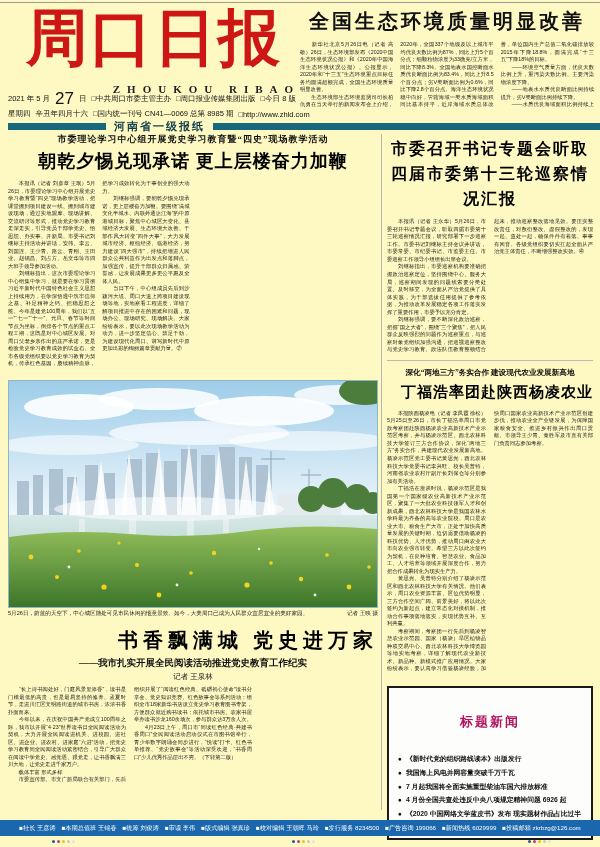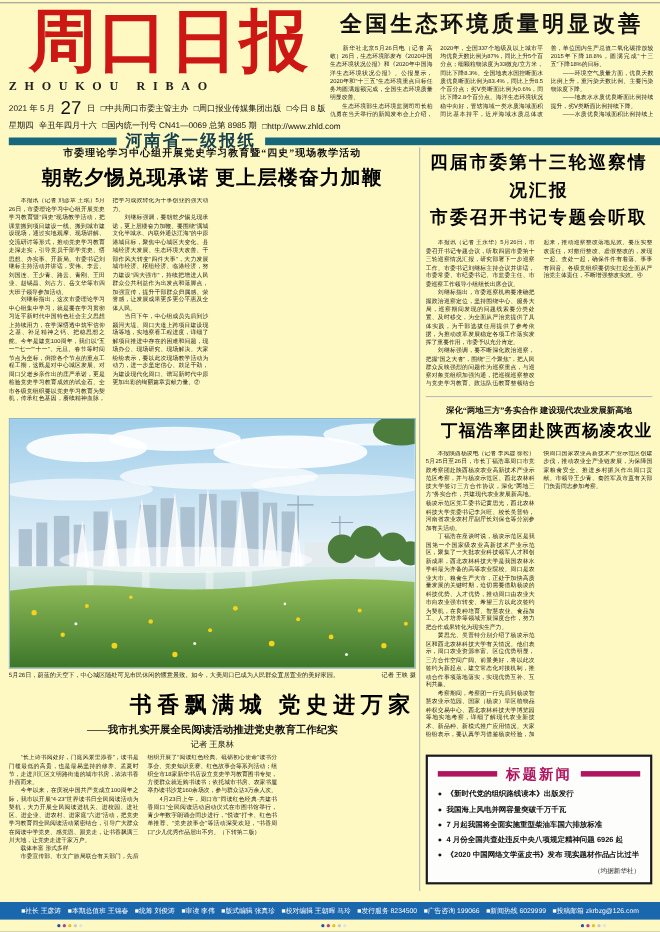--- a/index.html
+++ b/index.html
@@ -3,34 +3,34 @@
 <meta charset="utf-8">
 <style>
   * { margin:0; padding:0; box-sizing:border-box; }
   body { background:#888; font-family:"Liberation Serif","DejaVu Serif",serif; }
   #page { position:relative; width:600px; height:847px; background:#fef9c3; overflow:hidden; margin:0 auto; }
   .toprule { position:absolute; left:0; top:2px; width:600px; height:1px; background:#9a9a9a; }
 
   
   .mast-left { position:absolute; left:8px; top:6px; width:292px; }
   .paper-title { font-size:62px; font-weight:900; color:#cd1715; text-align:center; line-height:1.05; letter-spacing:2px; font-family:"Liberation Serif",serif; }
-  .paper-pinyin { text-align:left; font-size:11px; font-weight:700; letter-spacing:7px; color:#222; margin-top:2px; }
+  .paper-pinyin { text-align:right; font-size:11px; font-weight:700; letter-spacing:7px; color:#222; margin-top:12px; }
   .topright { position:absolute; left:300px; top:8px; width:294px; }
   .tr-head { font-size:20px; font-weight:700; letter-spacing:3px; text-align:center; color:#111; }
   .tr-body { margin-top:6px; height:72px; overflow:hidden; column-count:3; column-gap:7px; font-size:5.3px; line-height:1.42; text-align:justify; color:#222; white-space:pre-line; font-family:"Liberation Sans",sans-serif; }
 
   .dateline { position:absolute; left:8px; top:90px; width:292px; font-size:7.5px; color:#111; font-family:"Liberation Sans",sans-serif; }
   .dl-row { display:flex; align-items:center; gap:5px; margin-bottom:2px; white-space:nowrap; }
   .day-big { font-size:17px; line-height:1; font-weight:400; }
 
   .band { position:absolute; left:8px; top:119px; width:592px; display:flex; align-items:center; }
   .band-bar { height:7px; background:#17687c; }
   .band-bar.b1 { width:98px; }
   .band-bar.b2 { flex:1; }
-  .band-label { font-size:15px; font-weight:700; color:#14404c; padding:0 8px; letter-spacing:2px; white-space:nowrap; }
+  .band-label { font-size:11px; font-weight:700; color:#14404c; padding:0 8px; letter-spacing:2px; white-space:nowrap; }
 
   
   .leftmain { position:absolute; left:8px; top:133px; width:370px; }
   .kicker { text-align:center; font-size:9px; font-weight:700; color:#111; letter-spacing:1px; }
   .lead-head { text-align:center; font-size:18px; font-weight:900; letter-spacing:1px; color:#000; margin-top:3px; }
   .body4 { margin-top:7px; height:194px; overflow:hidden; column-count:4; column-gap:7px; column-fill:auto; font-size:5.3px; line-height:1.42; text-align:justify; color:#1c1c1c; white-space:pre-line; font-family:"Liberation Sans",sans-serif; }
 
   .photobox { margin-top:6px; border:1px solid #8fb6c6; background:#fff; }
   .photobox svg { display:block; }
   .caption { display:flex; justify-content:space-between; font-size:5.6px; color:#222; margin-top:2px; font-family:"Liberation Sans",sans-serif; }
@@ -45,21 +45,21 @@
   .vdivider { position:absolute; left:381px; top:134px; width:1px; height:676px; background:#b5b5b5; }
   .rightcol { position:absolute; left:387px; top:137px; width:206px; }
   .rc-head1 { text-align:center; font-size:16px; font-weight:700; letter-spacing:2px; line-height:1.55; color:#000; }
   .body2a { margin-top:7px; height:136px; overflow:hidden; column-count:2; column-gap:8px; column-fill:auto; font-size:5.3px; line-height:1.42; text-align:justify; color:#1c1c1c; white-space:pre-line; font-family:"Liberation Sans",sans-serif; }
   .rc-rule { height:1px; background:#bbb; margin:6px 0 7px 0; }
   .kicker2 { text-align:center; font-size:7.6px; font-weight:700; color:#111; }
   .rc-head2 { text-align:right; font-size:15px; font-weight:700; letter-spacing:1px; line-height:1.5; color:#000; margin-top:3px; }
   .body2b { margin-top:6px; height:268px; overflow:hidden; column-count:2; column-gap:8px; column-fill:auto; font-size:5.3px; line-height:1.42; text-align:justify; color:#1c1c1c; white-space:pre-line; font-family:"Liberation Sans",sans-serif; }
 
   .newsbox { margin-top:8px; border:2px solid #1a1a1a; padding:7px 9px 5px 9px; background:#fdfdfb; }
-  .nb-titlerow { display:flex; align-items:center; justify-content:center; gap:8px; }
+  .nb-titlerow { display:flex; align-items:center; justify-content:center; gap:18px;flex-direction:column; }
   .nb-bar { height:5px; flex:1; background:#b0155f; }
   .nb-title { font-size:13px; font-weight:900; color:#b0155f; letter-spacing:2px; white-space:nowrap; }
   .nb-list { list-style:none; margin-top:6px; }
   .nb-list li { display:flex; gap:4px; font-size:6.8px; font-weight:600; color:#111; margin-bottom:5px; line-height:1.3; font-family:"Liberation Sans",sans-serif; }
   .nb-bullet { font-size:6.5px; color:#111; }
   .nb-source { text-align:right; font-size:6px; color:#222; font-family:"Liberation Sans",sans-serif; }
 
   
   .footerbar { position:absolute; left:0; top:820px; width:600px; height:16px; background:#1a67ad; display:flex; align-items:center; justify-content:center; gap:6px; white-space:nowrap; }
   .footerbar span { color:#fff; font-size:6.2px; font-family:"Liberation Sans",sans-serif; }
@@ -230,22 +230,22 @@
 　　今年以来，在庆祝中国共产党成立100周年之际，我市以开展“4·23”世界读书日全民阅读活动为契机，大力开展全民阅读进机关、进校园、进社区、进企业、进农村、进家庭“六进”活动，把党史学习教育同全民阅读活动紧密结合，引导广大群众在阅读中学党史、感党恩、跟党走，让书香飘满三川大地，让党史走进千家万户。
 　　载体丰富 形式多样
 　　市委宣传部、市文广旅局联合有关部门，先后组织开展了“阅读红色经典、砥砺初心使命”读书分享会、党史知识竞赛、红色故事会等系列活动；组织全市18家新华书店设立党史学习教育图书专架，方便群众就近购书读书；依托城市书房、农家书屋举办读书沙龙160余场次，参与群众达3万余人次。
 　　4月23日上午，周口市“同读红色经典·共建书香周口”全民阅读活动启动仪式在市图书馆举行，青少年数字朗诵会同步进行，“悦读”打卡、红色书单推荐、“党史故事会”等活动深受欢迎，“书香周口”少儿优秀作品层出不穷。（下转第二版）</div>
     </div>
   </div>
 
   <div class="vdivider"></div>
   <div class="rightcol">
     <div class="rc-head1">
+      <div>市委召开书记专题会听取</div>
       <div>四届市委第十三轮巡察情况汇报</div>
-      <div>市委召开书记专题会听取</div>
     </div>
     <div class="body2a">　　本报讯（记者 王永华）5月26日，市委召开书记专题会议，听取四届市委第十三轮巡察情况汇报，研究部署下一步巡察工作。市委书记刘继标主持会议并讲话，市委常委、市纪委书记、市监委主任、市委巡察工作领导小组组长出席会议。
 　　刘继标指出，市委巡察机构要准确把握政治巡察定位，坚持围绕中心、服务大局，巡察期间发现的问题线索要分类处置、及时移交，为全面从严治党提供了具体实践，为干部选拔任用提供了参考依据，为推动改革发展稳定各项工作落实发挥了重要作用，市委予以充分肯定。
 　　刘继标强调，要不断深化政治巡察，把握“国之大者”，围绕“三个聚焦”，把人民群众反映强烈的问题作为巡察重点，与巡察对象党组织加强沟通，把巡视巡察整改与党史学习教育、政法队伍教育整顿结合起来，推动巡察整改落地见效。要压实整改责任，对敷衍整改、虚假整改的，发现一起、查处一起，确保件件有着落、事事有回音。各级党组织要切实扛起全面从严治党主体责任，不断增强整改实效。④</div>
     <div class="rc-rule"></div>
     <div class="kicker2">深化“两地三方”务实合作  建设现代农业发展新高地</div>
     <div class="rc-head2">
       <div>丁福浩率团赴陕西杨凌农业</div>
     </div>
     <div class="body2b">　　本报陕西杨凌电（记者 李凤霞 徐松）5月25日至26日，市长丁福浩率周口市党政考察团赴陕西杨凌农业高新技术产业示范区考察，并与杨凌示范区、西北农林科技大学签订三方合作协议，深化“两地三方”务实合作，共建现代农业发展新高地。杨凌示范区党工委书记黄思光，西北农林科技大学党委书记李兴旺、校长吴普特，河南省农业农村厅副厅长刘保仓等分别参加有关活动。

